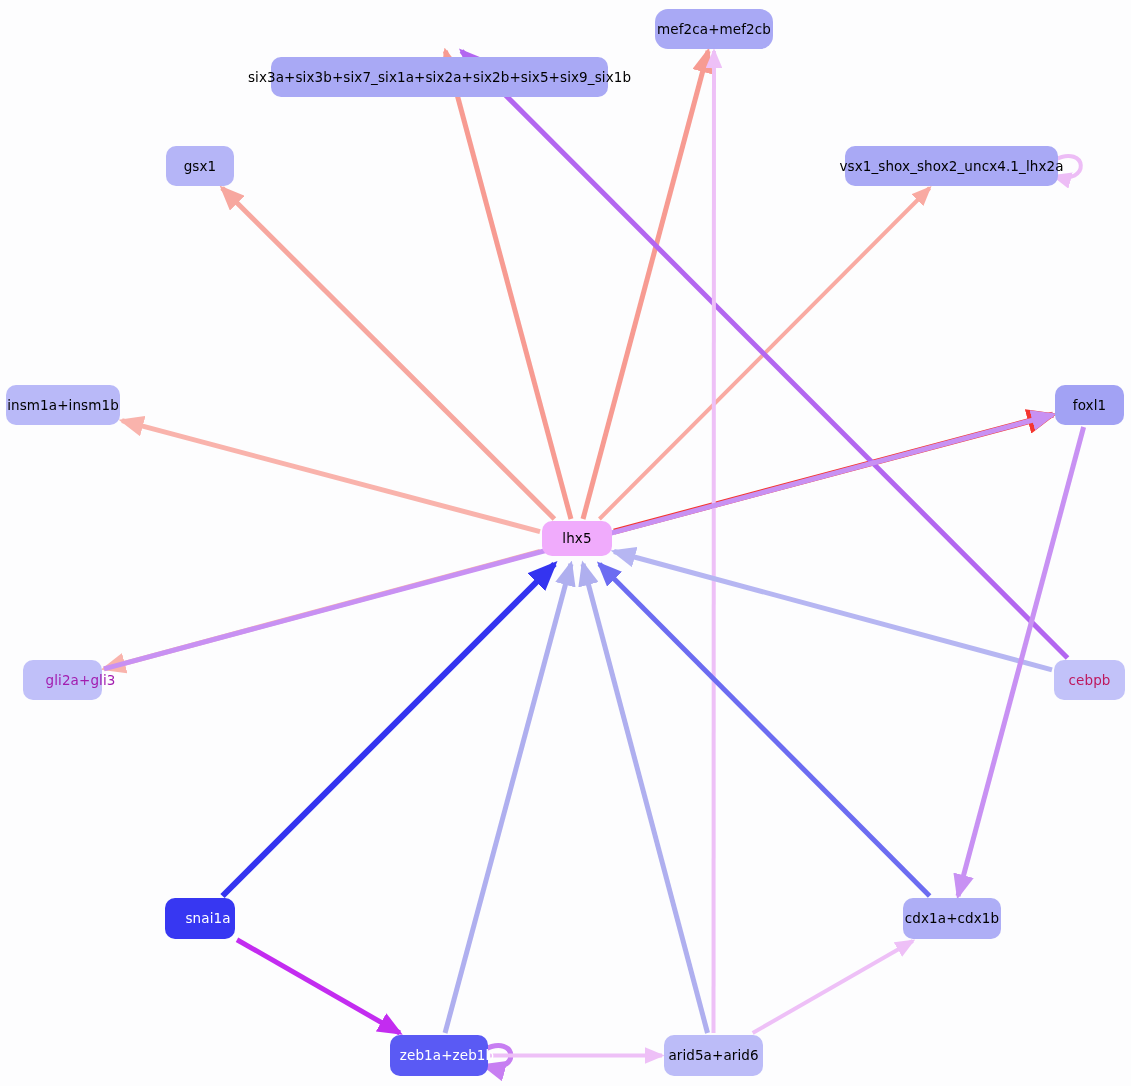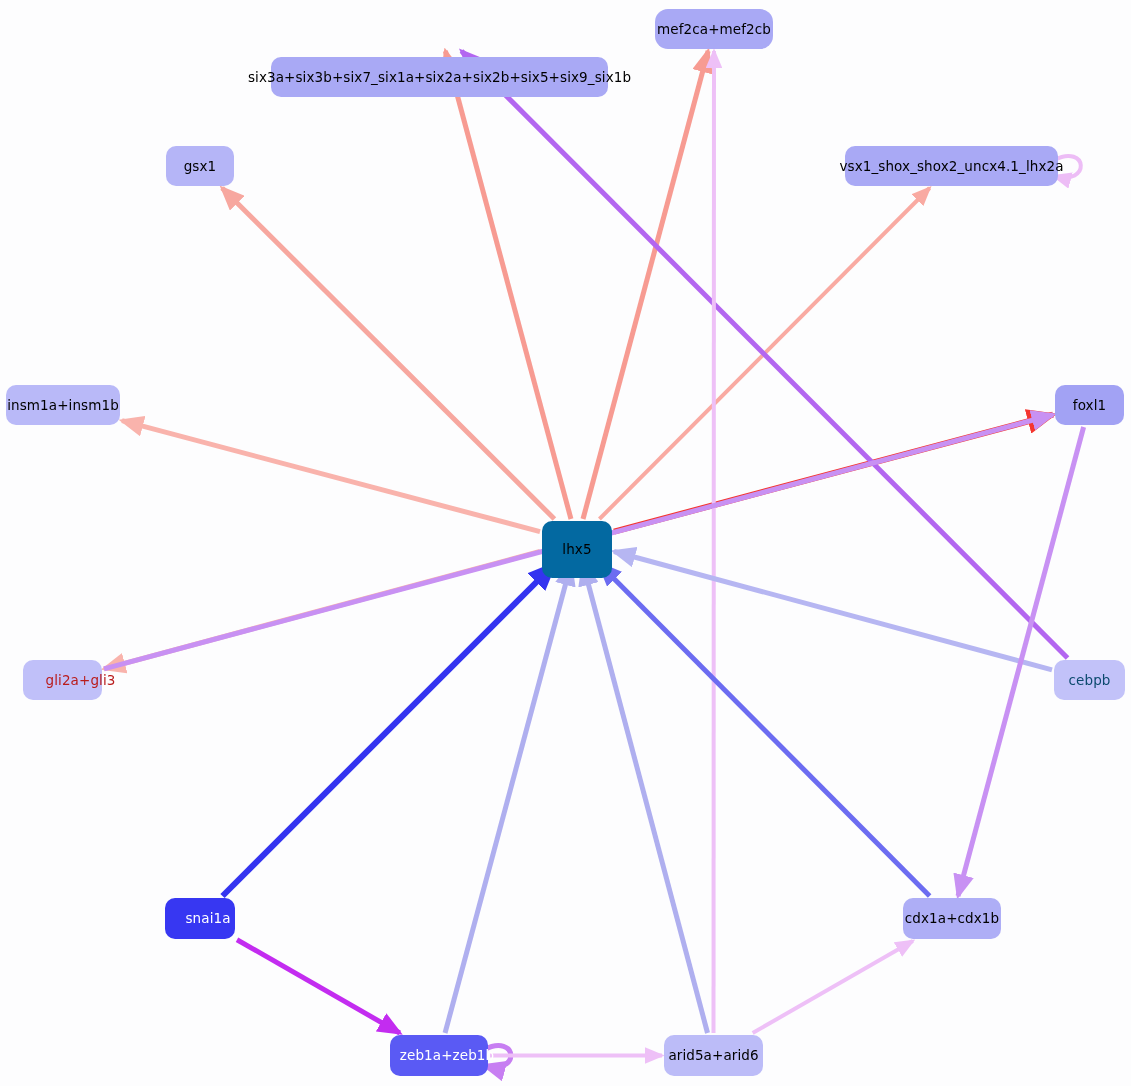--- a/index.html
+++ b/index.html
@@ -132,27 +132,27 @@
       </div>
       <div class="node" style="left: 845px; top: 146px; width: 213px; height: 40px; background: rgb(169, 169, 245); color: rgb(0, 0, 0);">
         <span>vsx1_shox_shox2_uncx4.1_lhx2a</span>
       </div>
       <div class="node" style="left: 6px; top: 385px; width: 114px; height: 40px; background: rgb(185, 185, 248); color: rgb(0, 0, 0);">
         <span>insm1a+insm1b</span>
       </div>
       <div class="node" style="left: 1055px; top: 385px; width: 69px; height: 40px; background: rgb(162, 162, 244); color: rgb(0, 0, 0);">
         <span>foxl1</span>
       </div>
-      <div class="node" style="left: 542px; top: 521px; width: 70px; height: 57px; background: #0369a1; color: rgb(0, 0, 0);">
+      <div class="node" style="left: 542px; top: 521px; width: 70px; height: 35px; background: #f0abfc; color: rgb(0, 0, 0);">
         <span>lhx5</span>
       </div>
-      <div class="node" style="left: 23px; top: 660px; width: 79px; height: 40px; background: rgb(192, 192, 249); color: #b91c1c; padding-left: 47px;">
+      <div class="node" style="left: 23px; top: 660px; width: 79px; height: 40px; background: rgb(192, 192, 249); color: #a21caf; padding-left: 47px;">
         <span>gli2a+gli3</span>
       </div>
-      <div class="node" style="left: 1054px; top: 660px; width: 71px; height: 40px; background: rgb(194, 194, 249); color: #0c4a6e;">
+      <div class="node" style="left: 1054px; top: 660px; width: 71px; height: 40px; background: rgb(194, 194, 249); color: #be185d;">
         <span>cebpb</span>
       </div>
       <div class="node light-text" style="left: 165px; top: 898px; width: 70px; height: 41px; background: rgb(55, 55, 242); color: rgb(255, 255, 255);">
         <span>snai1a</span>
       </div>
       <div class="node" style="left: 903px; top: 898px; width: 98px; height: 41px; background: rgb(174, 174, 246); color: rgb(0, 0, 0);">
         <span>cdx1a+cdx1b</span>
       </div>
       <div class="node light-text" style="left: 390px; top: 1035px; width: 98px; height: 41px; background: rgb(90, 90, 244); color: rgb(255, 255, 255); text-align: center;">
         <span>zeb1a+zeb1b</span>

